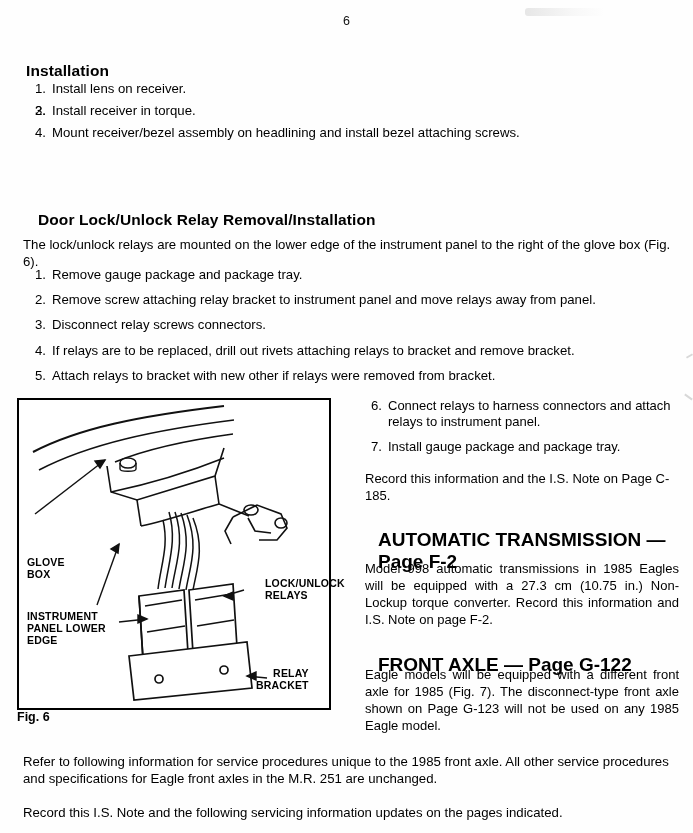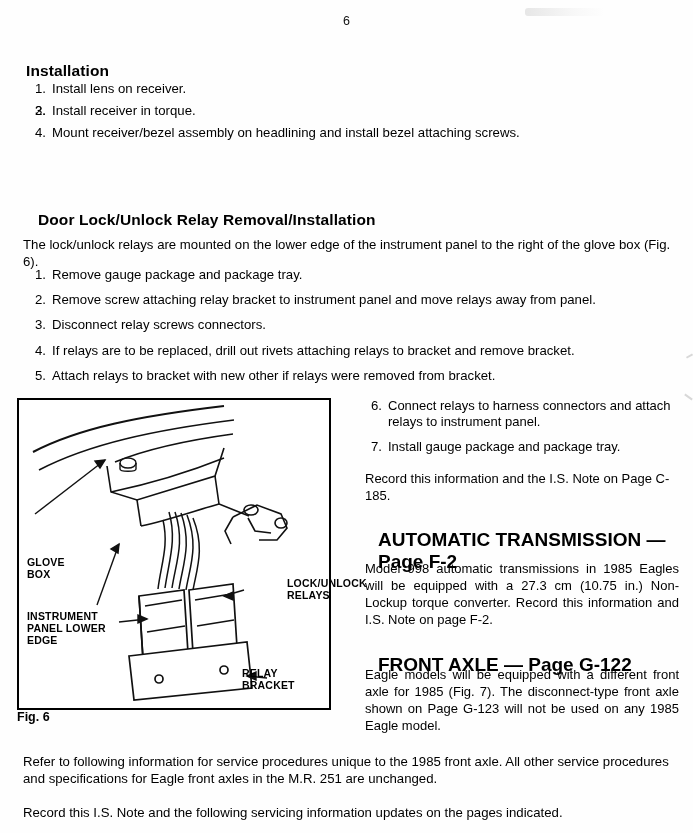--- a/index.html
+++ b/index.html
@@ -105,22 +105,22 @@
   }
   .fig-label {
     position: absolute;
     font-size: 10.5px;
     font-weight: bold;
     line-height: 1.12;
     letter-spacing: 0.2px;
   }
   #lbl-glove { top: 518px; left: 27px; margin-top: 39px; }
   #lbl-instrument { top: 611px; left: 27px; }
-  #lbl-lockunlock { top: 578px; left: 246px; padding-left: 41px; }
-  #lbl-relay-bracket { top: 668px; left: 242px; }
+  #lbl-lockunlock { top: 578px; left: 224px; padding-left: 41px; }
+  #lbl-relay-bracket { top: 668px; left: 256px; text-align: right; }
   #right-list { top: 398px; left: 362px; width: 318px; }
   #right-list li { margin-bottom: 8px; font-size: 13px; line-height: 1.25; }
   #record-para { top: 468px; left: 362px; width: 316px; font-size: 13px; line-height: 1.3; }
 
   h3.sub-head {
     position: absolute;
     font-size: 19px;
     font-weight: bold;
     margin: 16px;
     line-height: 1.18;

